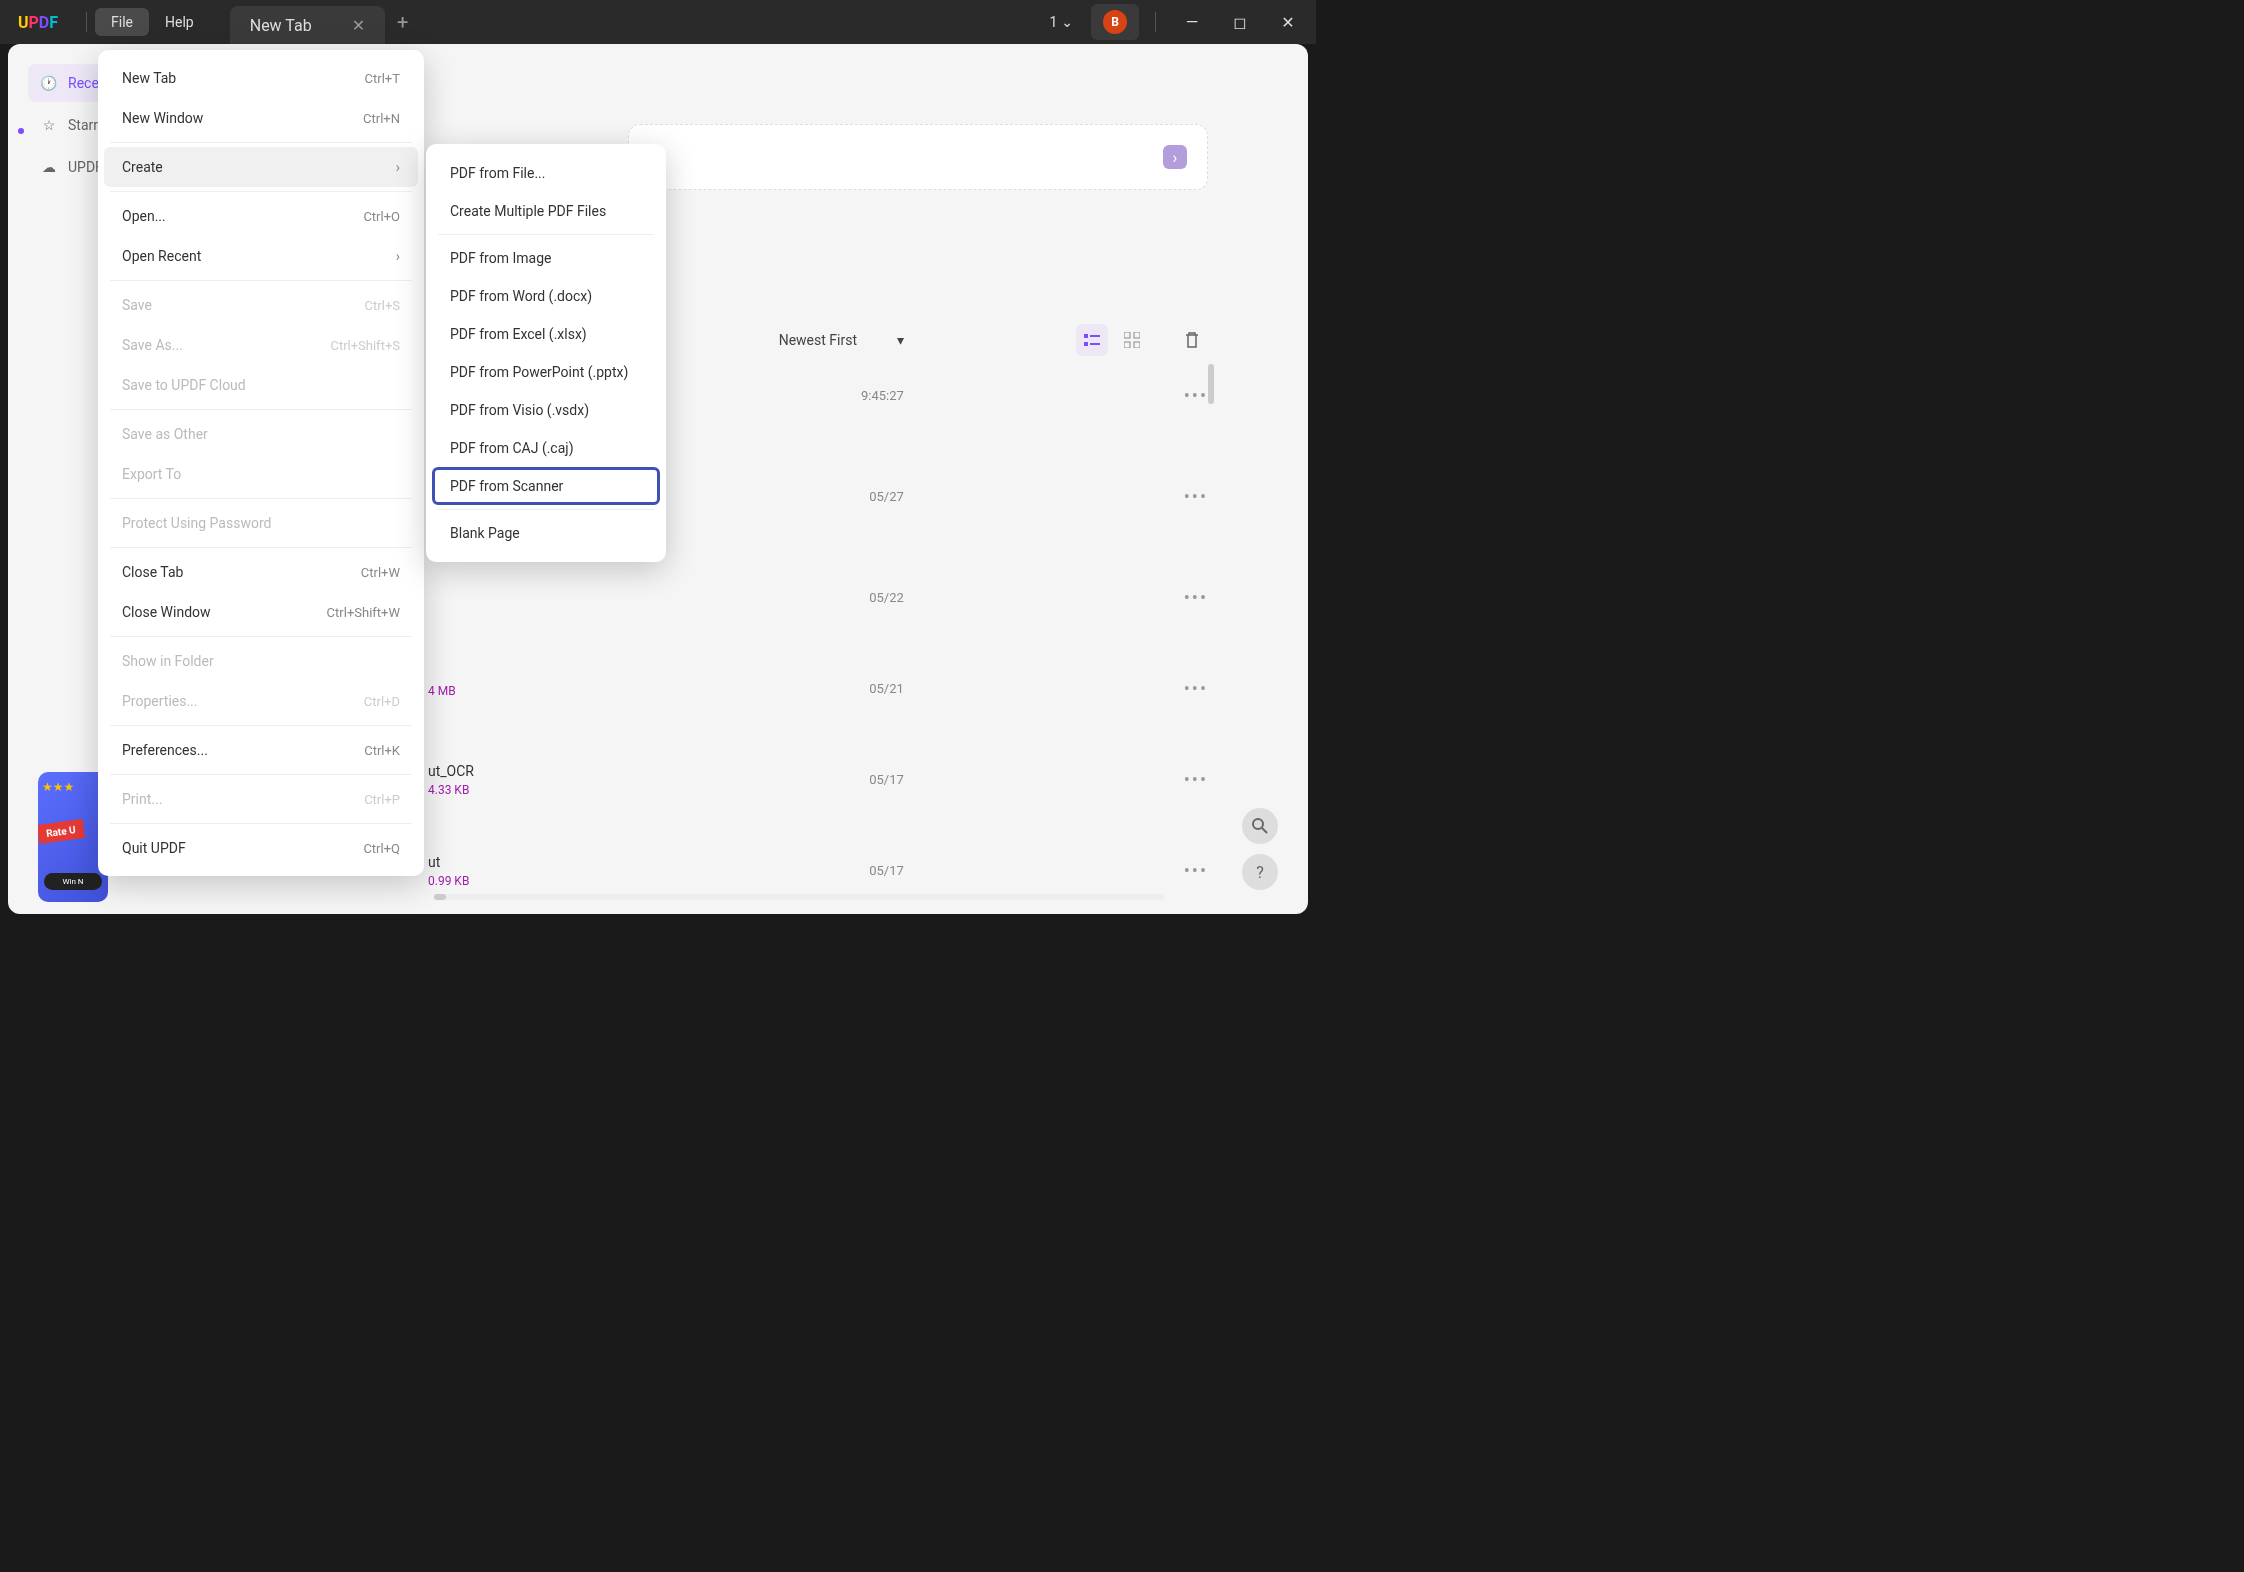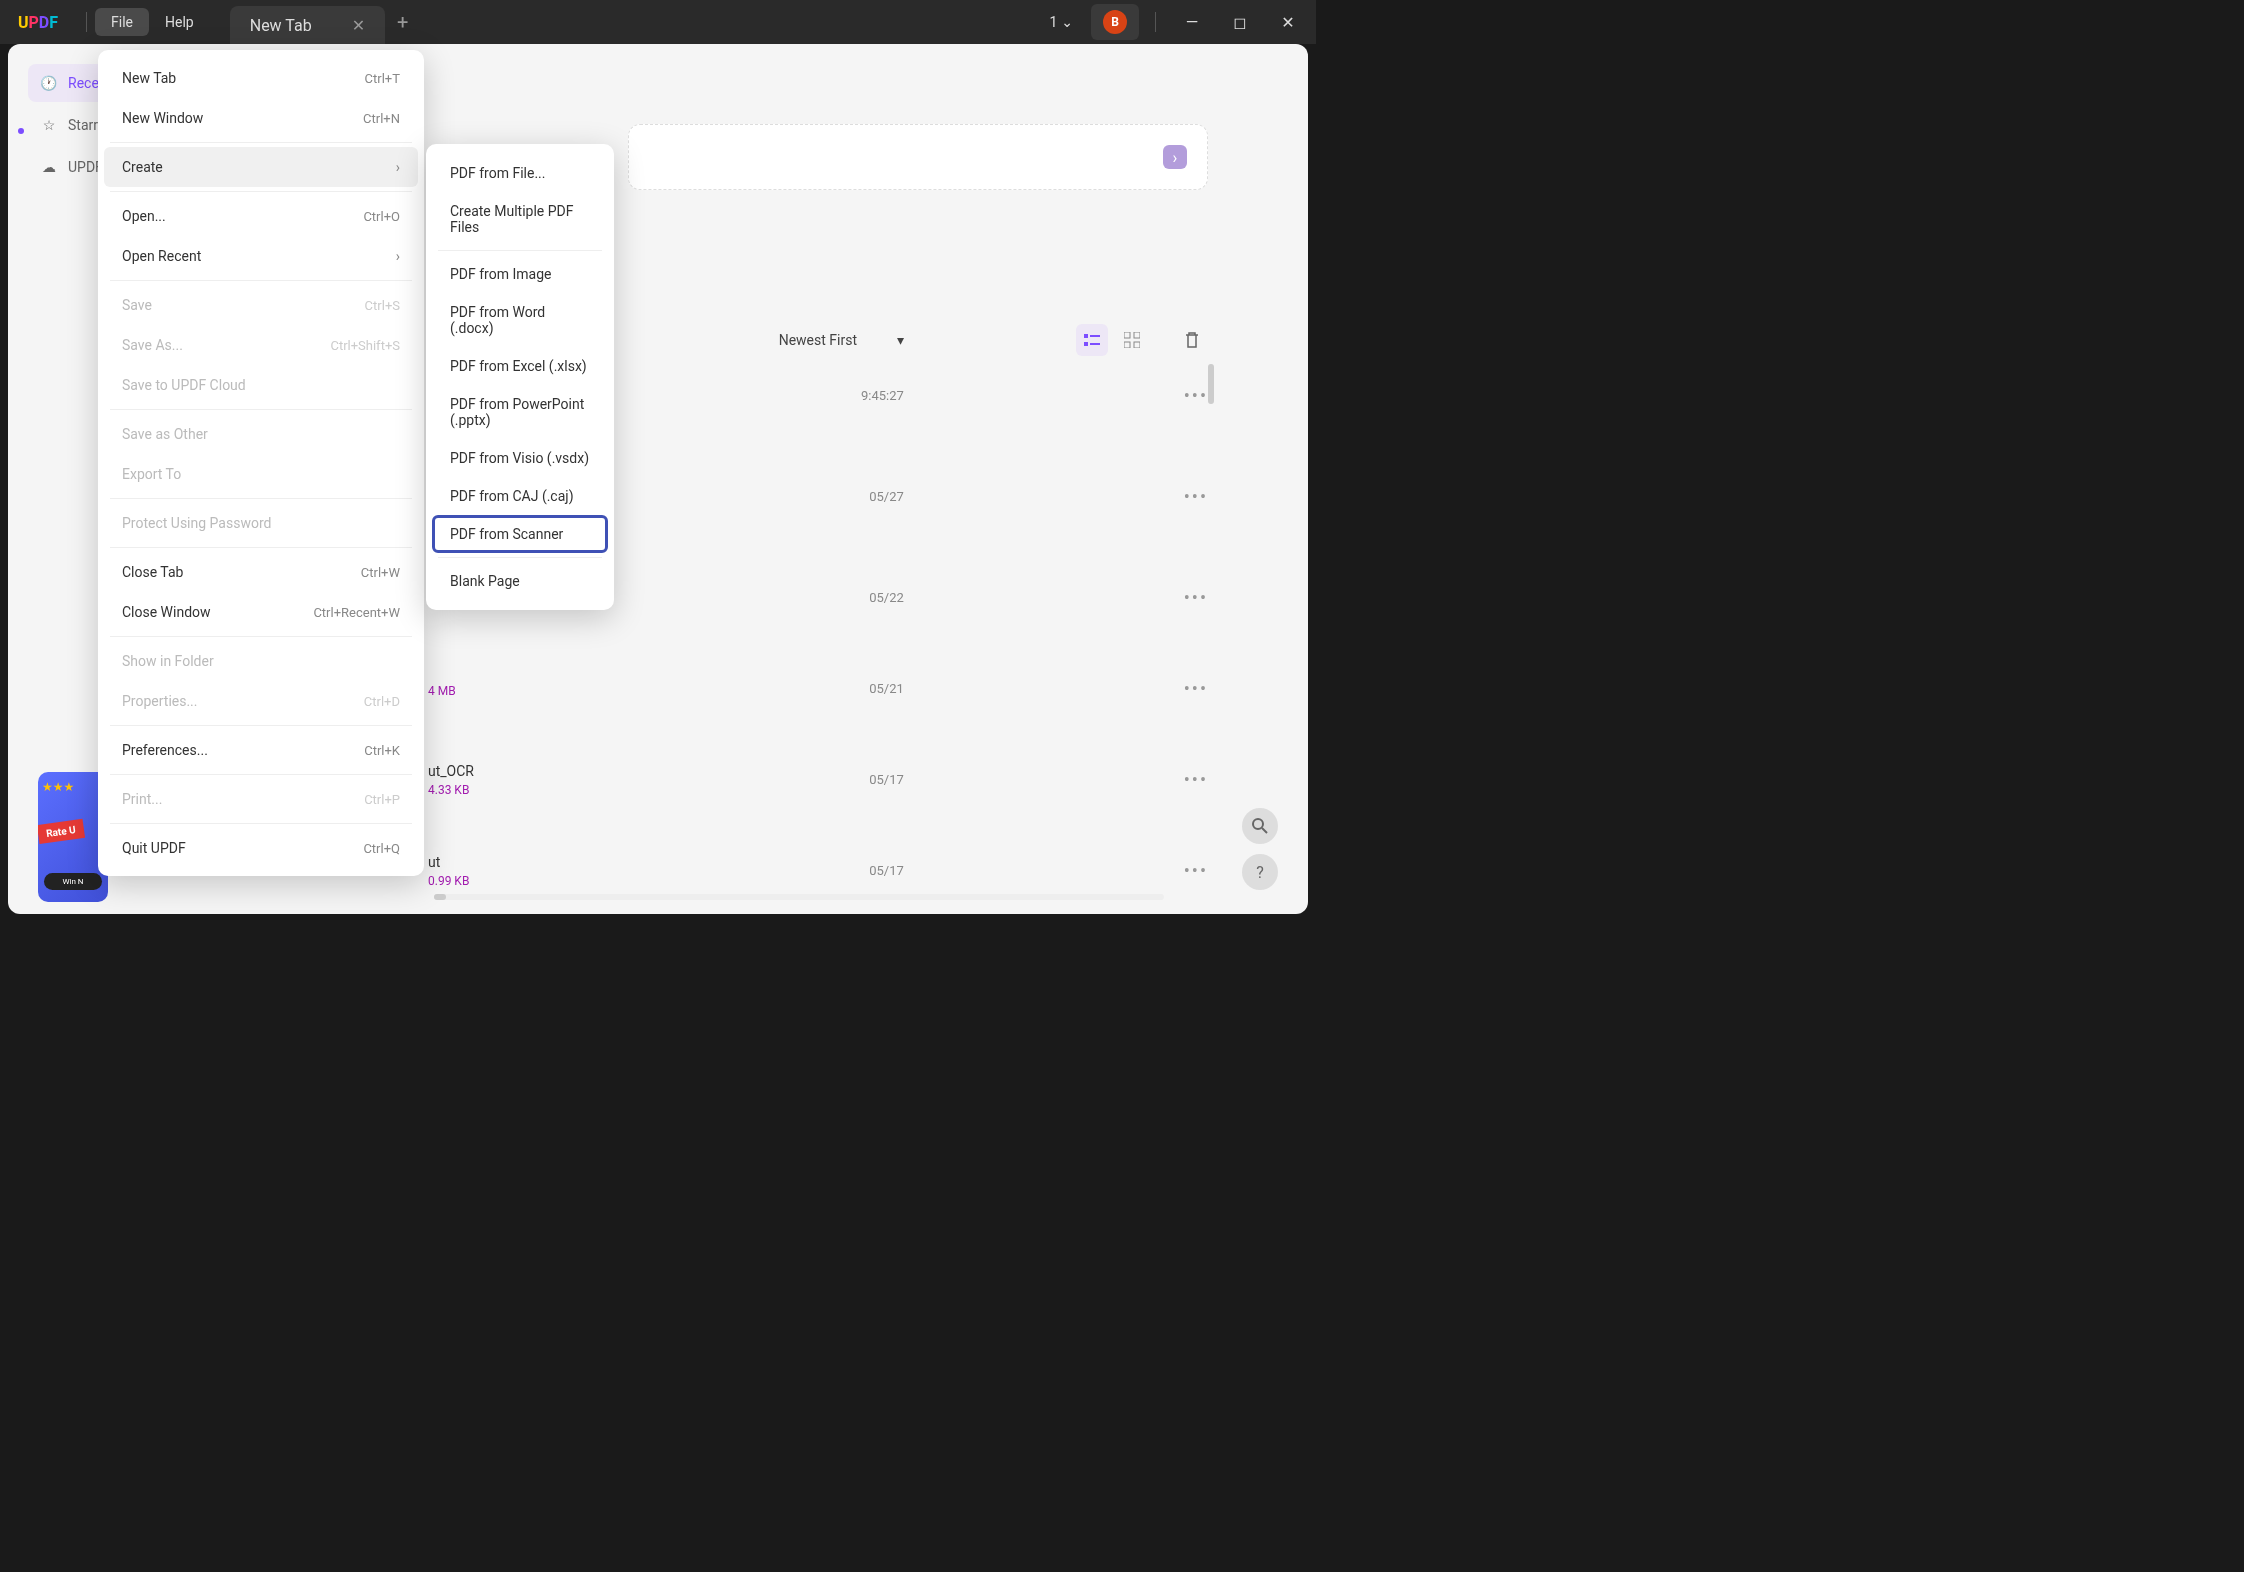--- a/index.html
+++ b/index.html
@@ -59,21 +59,21 @@
     .file-menu { position: absolute; left: 98px; top: 50px; width: 326px; background: white; border-radius: 10px; box-shadow: 0 8px 32px rgba(0,0,0,0.2); padding: 8px 0; z-index: 100; }
     .menu-item { display: flex; align-items: center; justify-content: space-between; padding: 12px 18px; font-size: 14px; color: #333; cursor: pointer; margin: 0 6px; border-radius: 6px; }
     .menu-item.highlighted { background: #f0f0f0; }
     .menu-item.disabled { color: #bbb; cursor: default; }
     .menu-item .shortcut { color: #888; font-size: 13px; }
     .menu-item.disabled .shortcut { color: #ccc; }
     .menu-sep { height: 1px; background: #eee; margin: 4px 12px; }
     .chevron { color: #888; }
     
     
-    .sub-menu { position: absolute; left: 426px; top: 144px; width: 188px; background: white; border-radius: 10px; box-shadow: 0 8px 32px rgba(0,0,0,0.2); padding: 10px 0; z-index: 101; }
+    .sub-menu { position: absolute; left: 426px; top: 144px; width: 240px; background: white; border-radius: 10px; box-shadow: 0 8px 32px rgba(0,0,0,0.2); padding: 10px 0; z-index: 101; }
     .sub-item { padding: 11px 18px; font-size: 14px; color: #333; cursor: pointer; margin: 0 6px; border-radius: 6px; }
     .sub-item.highlighted { border: 3px solid #3f51b5; padding: 8px 15px; }
     
     
     .promo { position: absolute; left: 30px; bottom: 12px; width: 70px; height: 130px; background: linear-gradient(135deg, #5b6fff, #4050d8); border-radius: 10px; overflow: hidden; }
     .promo-stars { color: #ffc107; font-size: 12px; padding: 8px 4px; }
     .promo-badge { background: #e53935; color: white; font-size: 10px; padding: 4px 8px; transform: rotate(-8deg); display: inline-block; margin-top: 20px; font-weight: bold; }
     .promo-btn { background: #222; color: white; font-size: 8px; padding: 4px; border-radius: 10px; margin: 8px 6px; text-align: center; position: absolute; bottom: 4px; left: 0; right: 0; }
     
     .float-btn { position: absolute; right: 30px; width: 36px; height: 36px; border-radius: 50%; background: #ddd; color: #666; display: flex; align-items: center; justify-content: center; cursor: pointer; }
@@ -271,21 +271,21 @@
     <div class="menu-item disabled">
       <span>Protect Using Password</span>
     </div>
     <div class="menu-sep"></div>
     <div class="menu-item">
       <span>Close Tab</span>
       <span class="shortcut">Ctrl+W</span>
     </div>
     <div class="menu-item">
       <span>Close Window</span>
-      <span class="shortcut">Ctrl+Recent+W</span>
+      <span class="shortcut">Ctrl+Shift+W</span>
     </div>
     <div class="menu-sep"></div>
     <div class="menu-item disabled">
       <span>Show in Folder</span>
     </div>
     <div class="menu-item disabled">
       <span>Properties...</span>
       <span class="shortcut">Ctrl+D</span>
     </div>
     <div class="menu-sep"></div>

